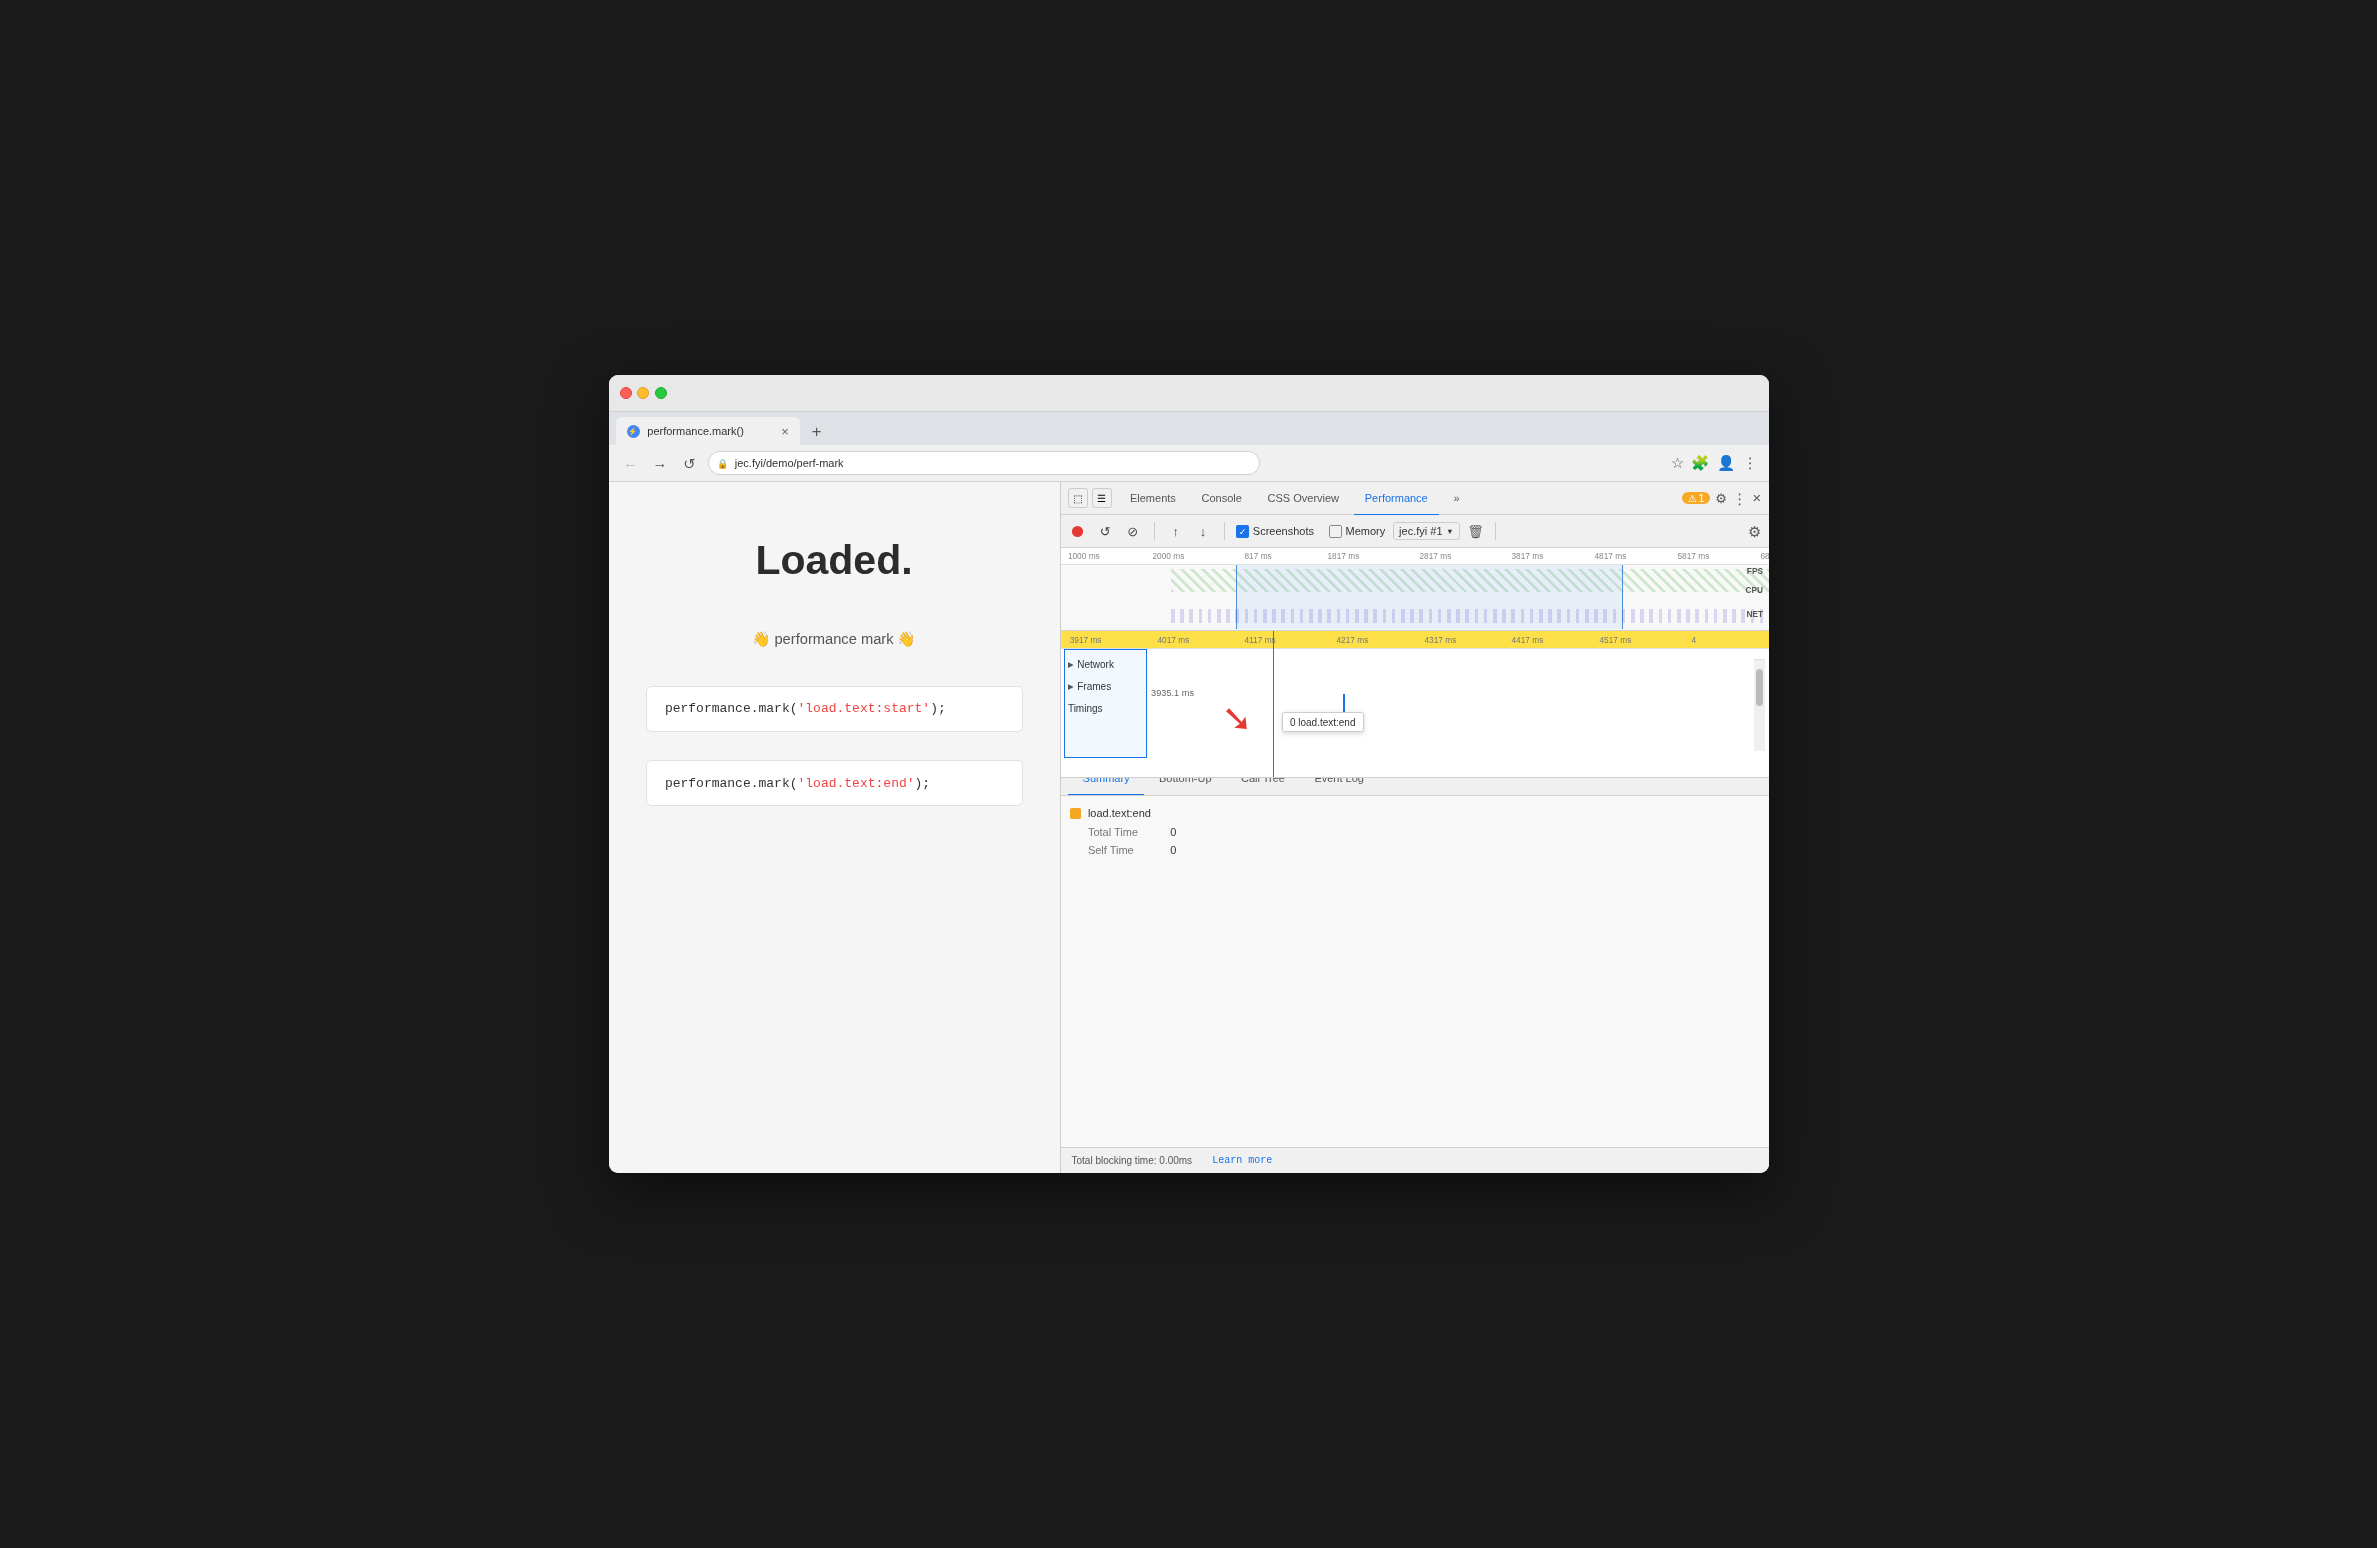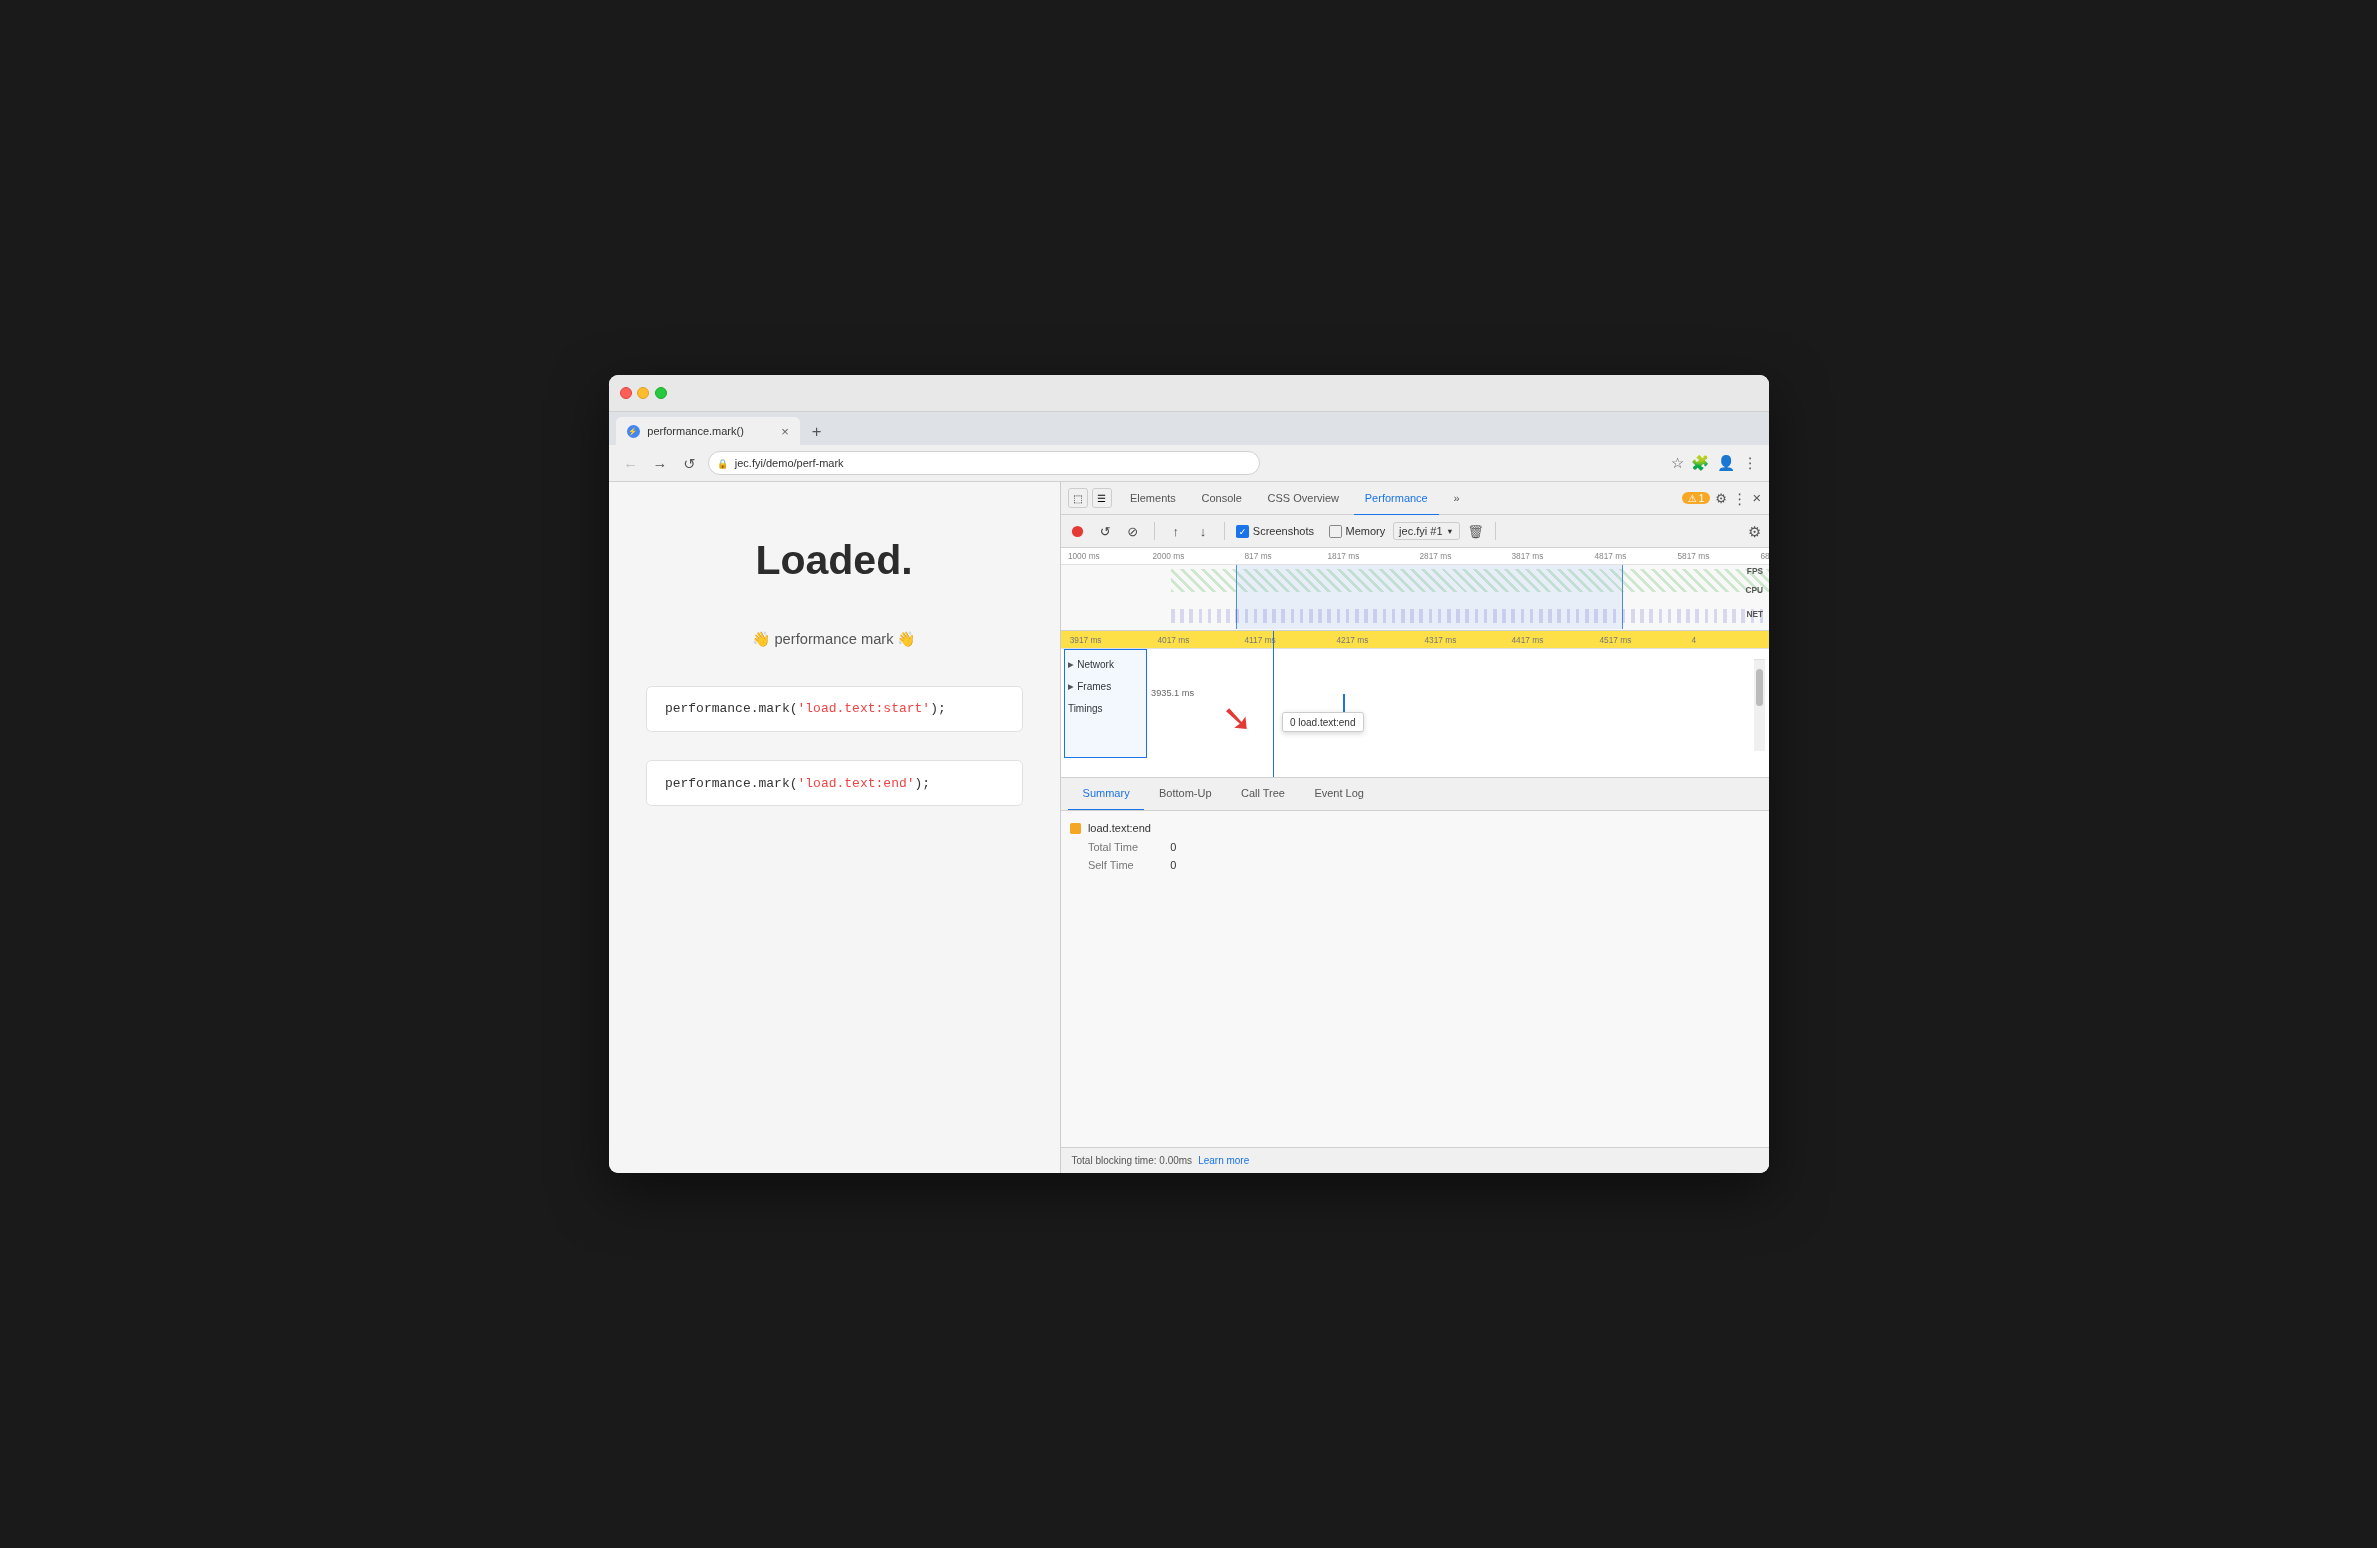--- a/index.html
+++ b/index.html
@@ -408,21 +408,21 @@
       padding: 3.7px 7.4px;
       font-size: 10px;
       color: #333;
       box-shadow: 0 1.8px 5.5px rgba(0,0,0,0.15);
       white-space: nowrap;
       z-index: 20;
     }
     .bottom-tabs {
       background: #f0f0f0;
       border-bottom: 0.9px solid #d0d0d0;
-      height: 33px;
+      height: 18px;
       display: flex;
       align-items: flex-end;
       padding: 0 7.4px;
     }
     .bottom-tab {
       padding: 0 14.7px;
       height: 33px;
       display: flex;
       align-items: center;
       font-size: 11px;
@@ -478,21 +478,22 @@
       height: 26px;
       display: flex;
       align-items: center;
       padding: 0 11px;
       font-size: 10px;
       color: #555;
     }
     .learn-more {
       color: #1a73e8;
       cursor: pointer;
-      margin-left: 6px;
+      margin-left: 20px;
+      font-family: Liberation Mono, monospace;
     }
     
     .timeline-scrollbar {
       height: 11px;
       background: #f0f0f0;
       border-top: 0.9px solid #e0e0e0;
       position: relative;
     }
     .scrollbar-thumb {
       position: absolute;

